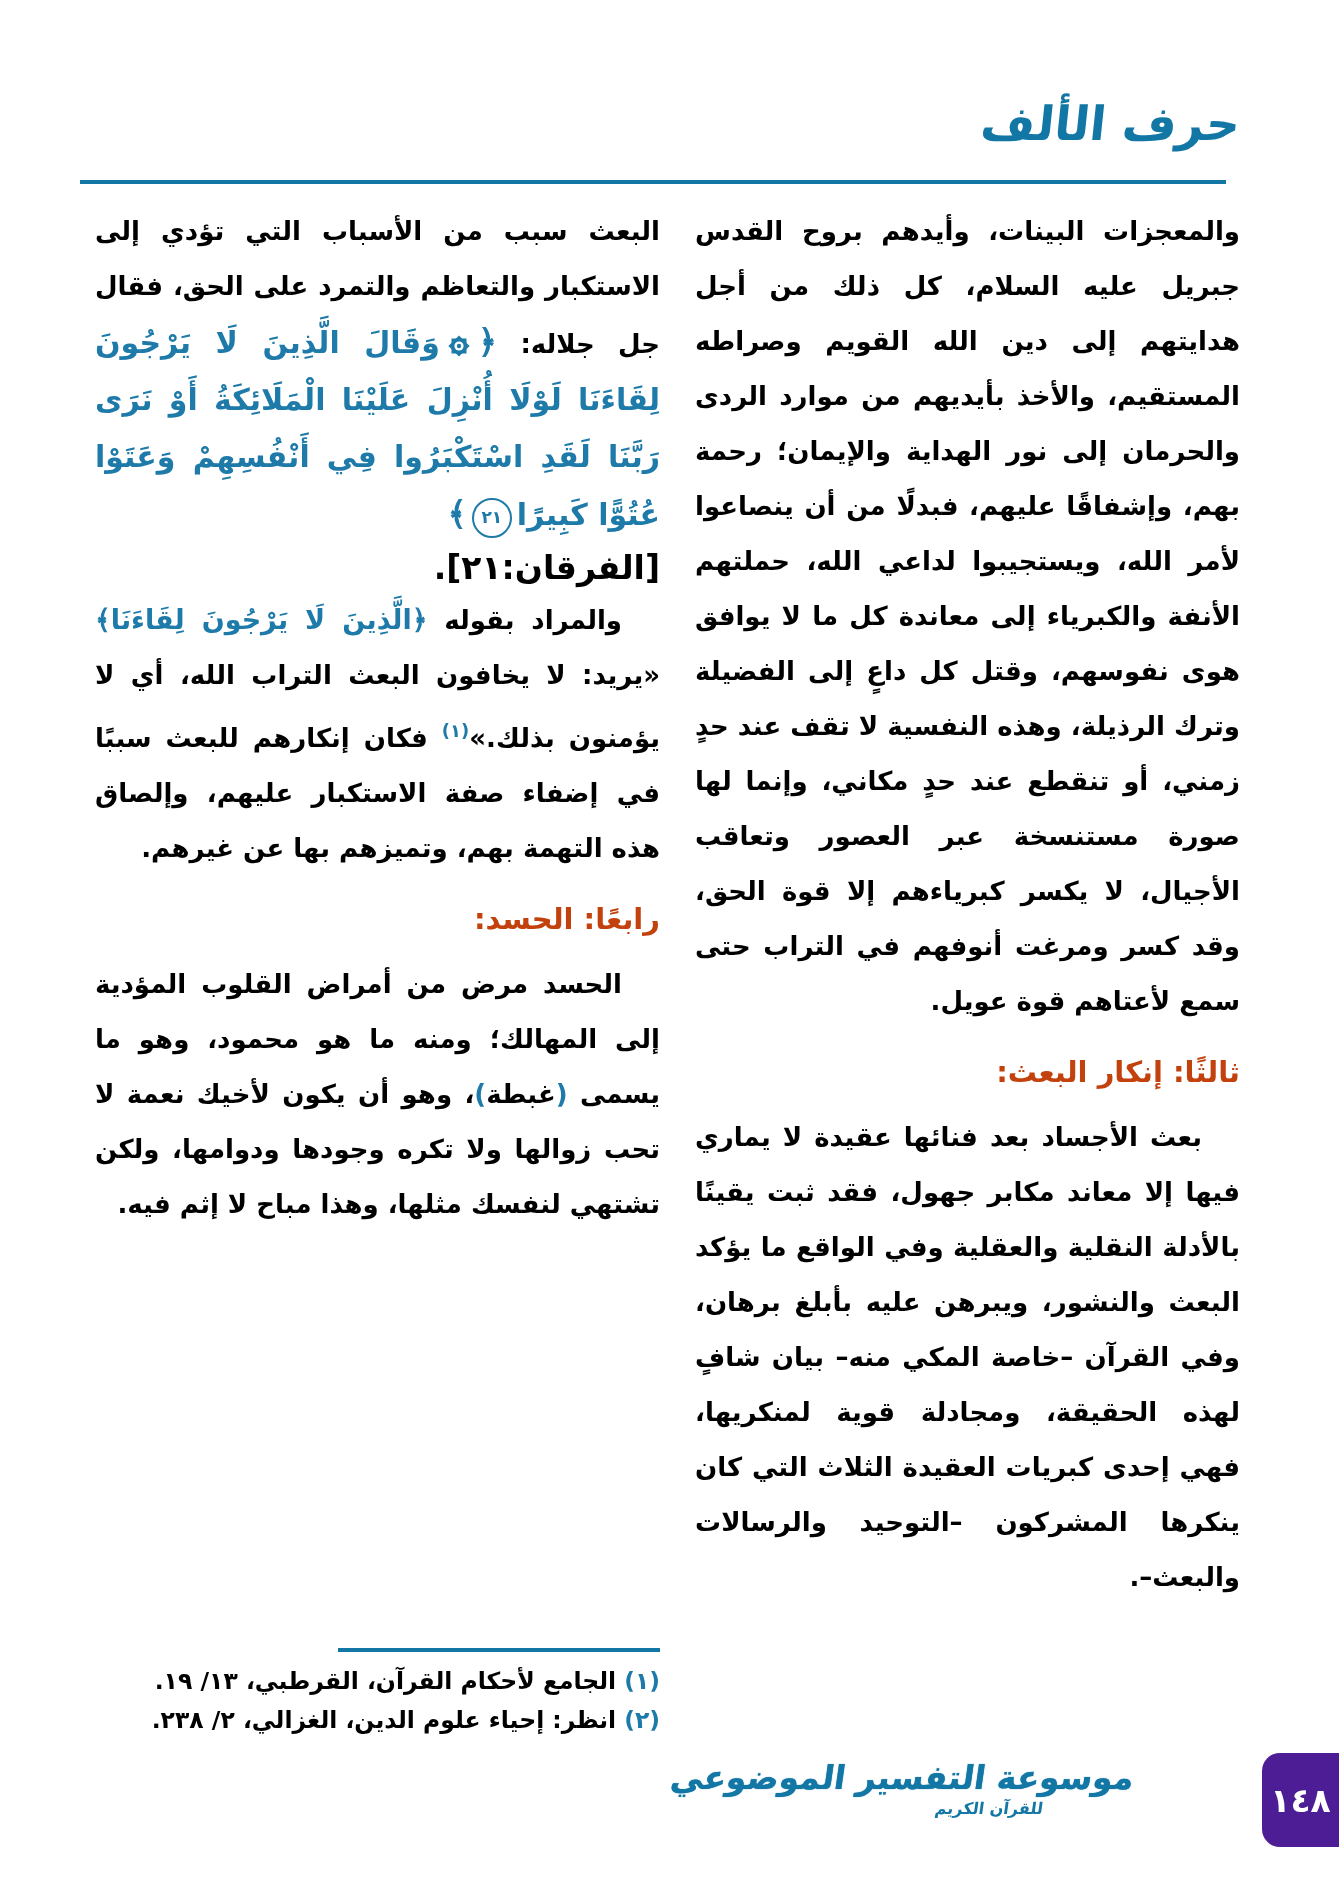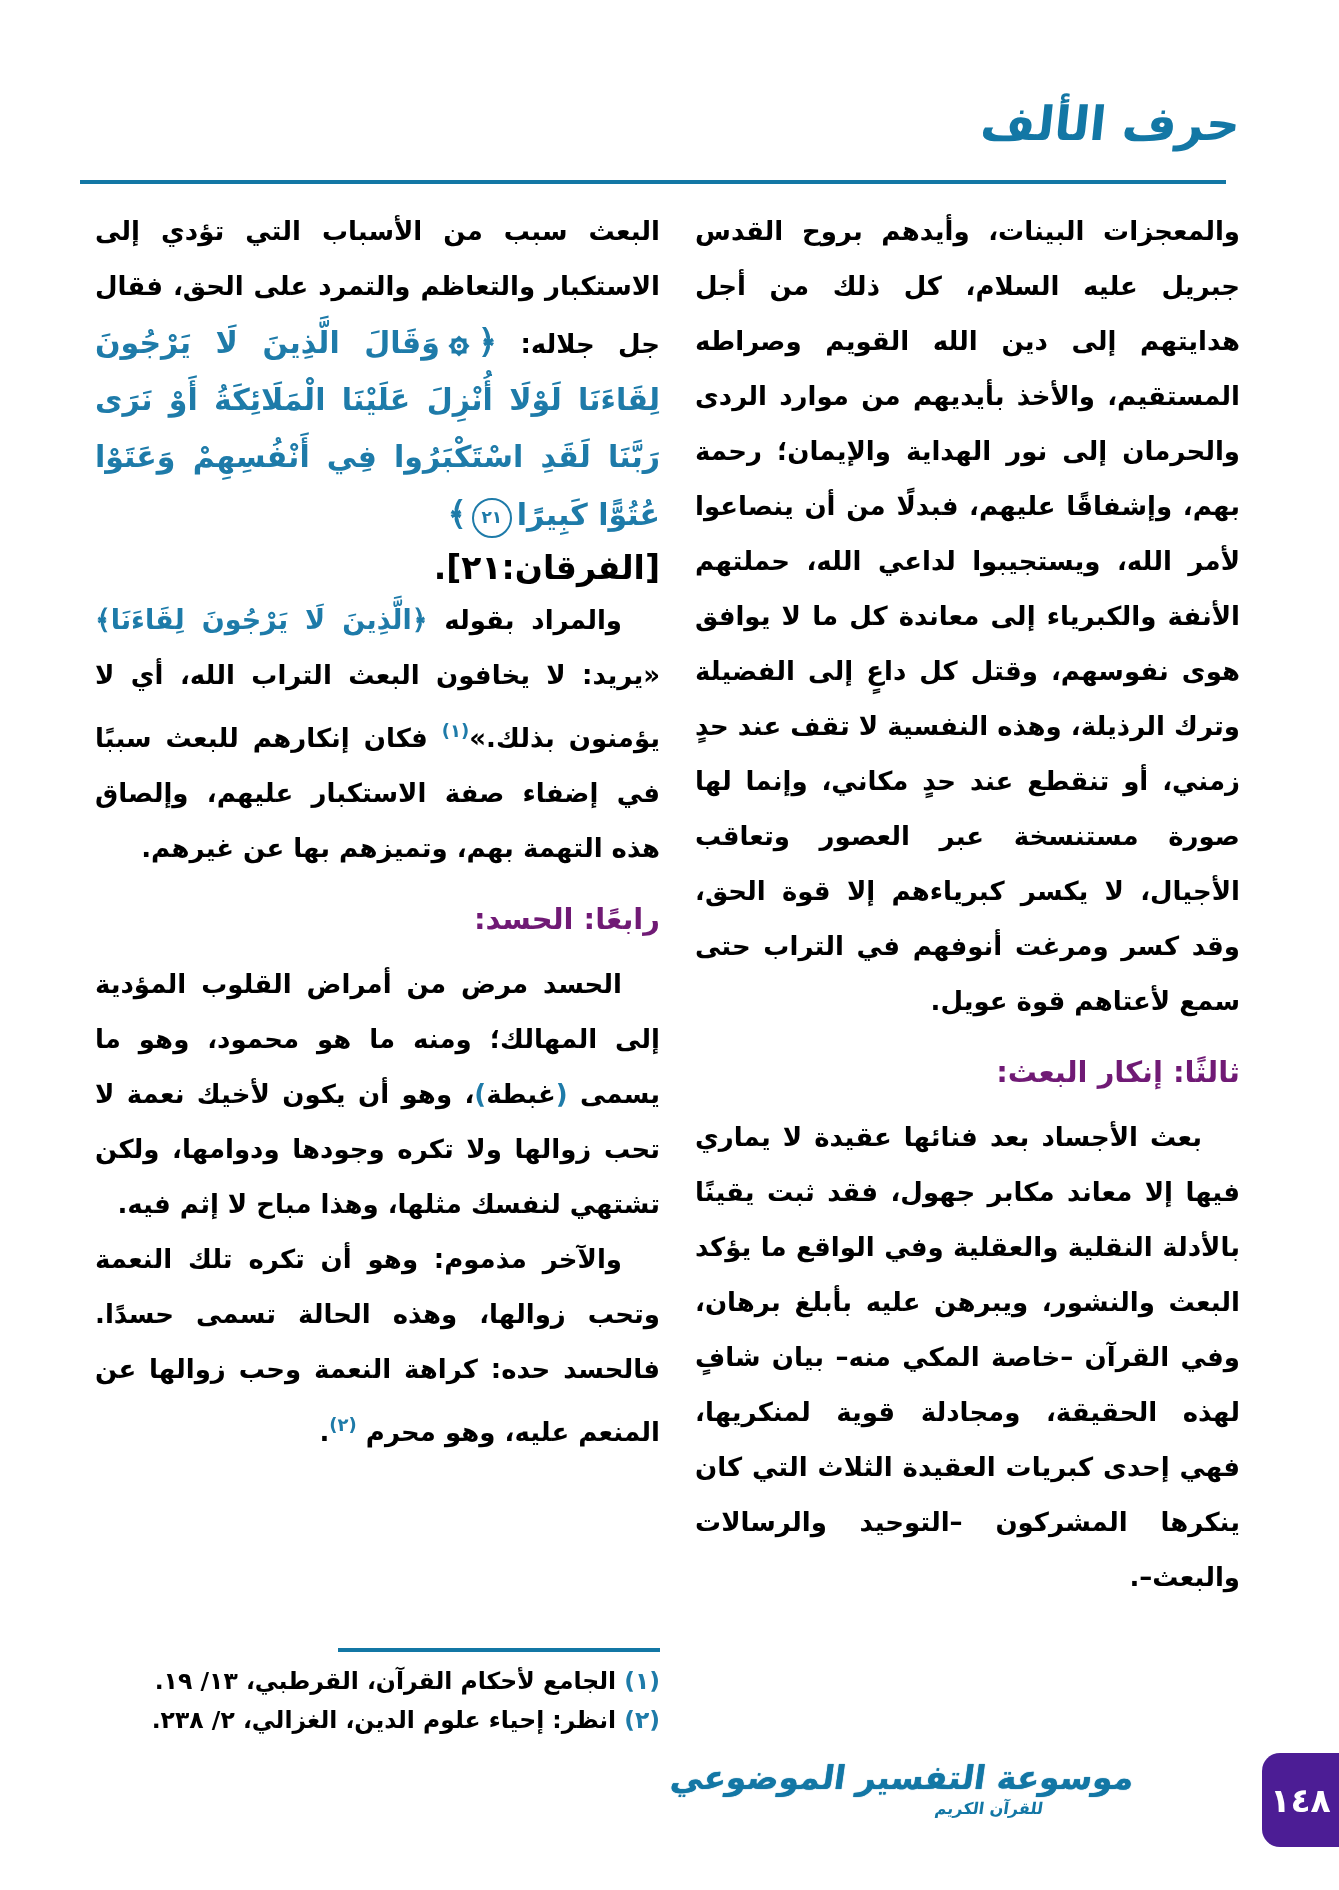--- a/index.html
+++ b/index.html
@@ -27,21 +27,21 @@
   .col{
     position:absolute;top:204px;
     font-size:26px;line-height:55px;font-weight:700;
     text-align:justify;
   }
   .col-right{right:99px;width:545px;}
   .col-left{left:95px;width:565px;}
   .col p{margin:0;}
   .indent{text-indent:38px;}
   .heading{
-    color:#701a75;font-size:29px;font-weight:700;
+    color:#c2410c;font-size:29px;font-weight:700;
     margin:16px 0 10px 0 !important;
     text-align:right;
   }
   
   .quran{color:#1e7ba9;font-size:30px;}
   .q-bracket{color:#1e7ba9;font-size:33px;}
   .ayah-circle{
     display:inline-block;width:36px;height:36px;
     border:2px solid #1e7ba9;border-radius:50%;
     font-size:17px;line-height:34px;text-align:center;
@@ -111,23 +111,20 @@
         </svg><span class="quran">وَقَالَ الَّذِينَ لَا يَرْجُونَ لِقَاءَنَا لَوْلَا أُنْزِلَ عَلَيْنَا الْمَلَائِكَةُ أَوْ نَرَى رَبَّنَا لَقَدِ اسْتَكْبَرُوا فِي أَنْفُسِهِمْ وَعَتَوْا عُتُوًّا كَبِيرًا</span><span class="ayah-circle">٢١</span><span class="q-bracket">﴾</span>
       <span class="cite">[الفرقان:٢١].</span>
     </p>
     <p class="indent">
       <span>والمراد بقوله </span><span class="quran" style="font-size:27px;">﴿الَّذِينَ لَا يَرْجُونَ لِقَاءَنَا﴾</span><span> «يريد: لا يخافون البعث التراب الله، أي لا يؤمنون بذلك.»</span><sup class="ref-sup">(١)</sup><span> فكان إنكارهم للبعث سببًا في إضفاء صفة الاستكبار عليهم، وإلصاق هذه التهمة بهم، وتميزهم بها عن غيرهم.</span>
     </p>
     <p class="heading">رابعًا: الحسد:</p>
     <p class="indent">
       <span>الحسد مرض من أمراض القلوب المؤدية إلى المهالك؛ ومنه ما هو محمود، وهو ما يسمى </span><span class="paren-accent">(</span><span>غبطة</span><span class="paren-accent">)</span><span>، وهو أن يكون لأخيك نعمة لا تحب زوالها ولا تكره وجودها ودوامها، ولكن تشتهي لنفسك مثلها، وهذا مباح لا إثم فيه.</span>
     </p>
-    <p class="indent">
-      <span>والآخر مذموم: وهو أن تكره تلك النعمة وتحب زوالها، وهذه الحالة تسمى حسدًا. فالحسد حده: كراهة النعمة وحب زوالها عن المنعم عليه، وهو محرم </span><sup class="ref-sup">(٢)</sup><span>.</span>
-    </p>
   </div>
 
   <div class="footnotes">
     <div class="fn-rule"></div>
     <div class="fn-row">
       <span class="fn-marker">(١)</span>
       <span class="fn-text">الجامع لأحكام القرآن، القرطبي، ١٣/ ١٩.</span>
     </div>
     <div class="fn-row">
       <span class="fn-marker">(٢)</span>

